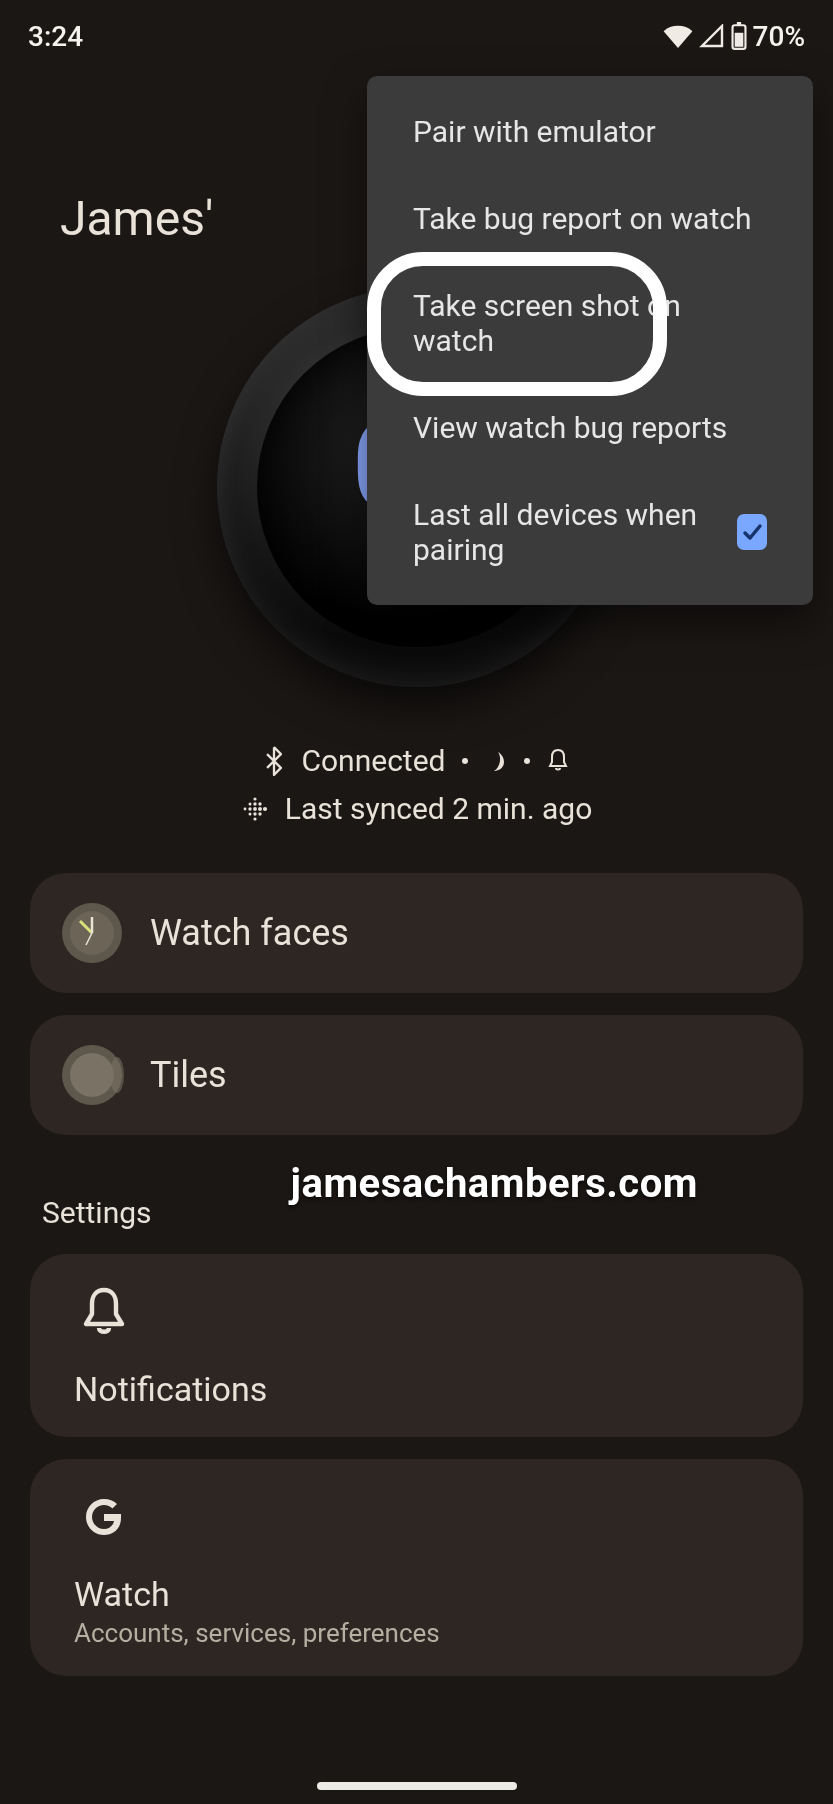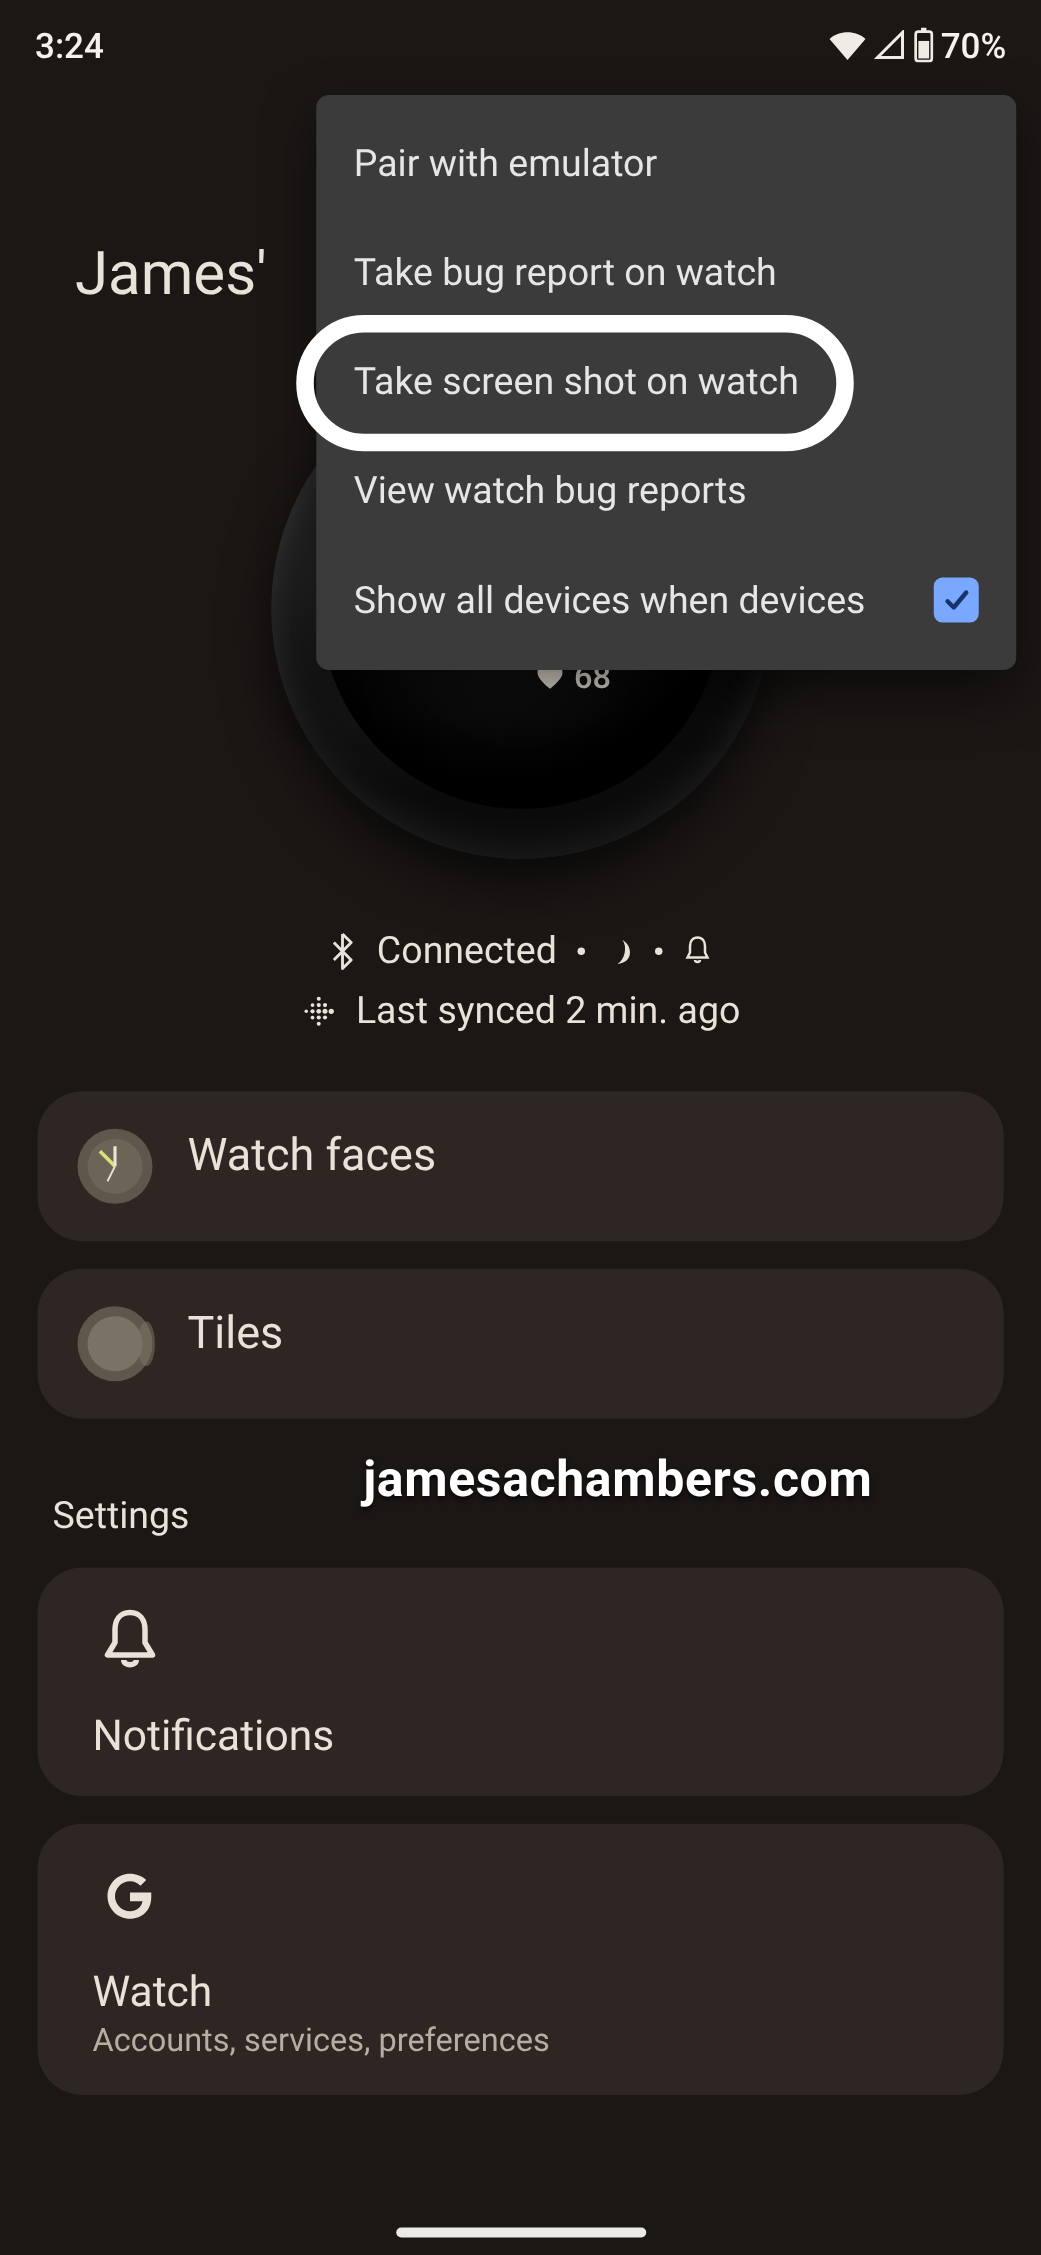--- a/index.html
+++ b/index.html
@@ -24,36 +24,36 @@
 .watch-hr svg { display: block; }
 
 
 .status-lines { text-align: right; margin-top: 30px; }
 .status-line { display: flex; justify-content: center; align-items: center; gap: 16px; font-size: 30px; color: #e8e2d9; line-height: 1.6; }
 .status-line .dot { width: 6px; height: 6px; border-radius: 50%; background: #e8e2d9; }
 .status-line svg { display: block; }
 
 
 .cards { padding: 40px 30px 0 30px; }
-.card { background: #2d2622; border-radius: 36px; display: flex; gap: 28px; padding: 30px 32px; margin-bottom: 22px; }
+.card { background: #2d2622; border-radius: 36px; display: flex; align-items: center; gap: 28px; padding: 30px 32px; margin-bottom: 22px; }
 .card-icon { width: 60px; height: 60px; border-radius: 50%; background: #5d574c; display: flex; align-items: center; justify-content: center; flex-shrink: 0; }
 .card-icon.tile-icon { background: #5d574c; position: relative; }
 .tile-shape { width: 44px; height: 44px; border-radius: 50%; background: #7a7264; position: relative; }
 .tile-shape::after { content: ""; position: absolute; right: -10px; top: 4px; width: 14px; height: 36px; border-radius: 50%; background: rgba(122,114,100,0.55); }
 .card-label { font-size: 36px; color: #e8e2d9; }
 
 .section-title { font-size: 30px; color: #e8e2d9; padding: 38px 0 24px 12px; }
 
 .setting-card { background: #2d2622; border-radius: 36px; display: flex; align-items: flex-start; gap: 28px; padding: 28px 44px; margin-bottom: 22px; flex-direction: column; }
 .setting-icon { width: 60px; height: 60px; display: flex; align-items: center; justify-content: center; flex-shrink: 0; }
 .setting-text .t1 { font-size: 34px; color: #e8e2d9; line-height: 1.15; }
 .setting-text .t2 { font-size: 26px; color: #b6aea1; margin-top: 4px; }
 
 
-.menu { position: absolute; top: 76px; right: 20px; width: 560px; background: #3b3b3b; border-radius: 10px; box-shadow: 0 18px 40px rgba(0,0,0,0.5); padding: 12px 0; z-index: 50; }
+.menu { position: absolute; top: 76px; right: 20px; width: 446px; background: #3b3b3b; border-radius: 10px; box-shadow: 0 18px 40px rgba(0,0,0,0.5); padding: 12px 16px; z-index: 50; }
 .menu-item { padding: 26px 30px; font-size: 30px; color: #e6e6e6; display: flex; align-items: center; justify-content: space-between; position: relative; }
 .menu-item.highlighted::before { content: ""; position: absolute; left: -16px; right: 130px; top: -10px; bottom: -12px; border: 14px solid #fff; border-radius: 56px; pointer-events: none; }
 .menu-check { width: 36px; height: 36px; border-radius: 7px; background: #7aa7ff; display: flex; align-items: center; justify-content: center; }
 .menu-check svg { display: block; }
 
 
 .watermark { position: absolute; top: 1160px; left: 50%; transform: translateX(-40%); font-size: 40px; font-weight: 700; color: #fff; letter-spacing: 0.5px; z-index: 30; text-shadow: 0 2px 4px rgba(0,0,0,0.7); margin-left: 37px; }
 
 
 .nav-pill { position: absolute; bottom: 14px; left: 50%; transform: translateX(-50%); width: 200px; height: 8px; border-radius: 8px; background: #eceae5; }
@@ -189,21 +189,21 @@
   <div class="menu-item">
       <span>Take bug report on watch</span>
     </div>
   <div class="menu-item highlighted">
       <span>Take screen shot on watch</span>
     </div>
   <div class="menu-item">
       <span>View watch bug reports</span>
     </div>
   <div class="menu-item">
-    <span>Show all devices when devices</span>
+    <span>Last all devices when pairing</span>
     <span class="menu-check">
       <svg width="24" height="24" viewBox="0 0 24 24">
           <path d="M5 13 L10 18 L20 6" fill="none" stroke="#17336b" stroke-width="3.5" stroke-linecap="round" stroke-linejoin="round"></path>
         </svg>
     </span>
   </div>
 </div>
 
 <div class="nav-pill"></div>
 

